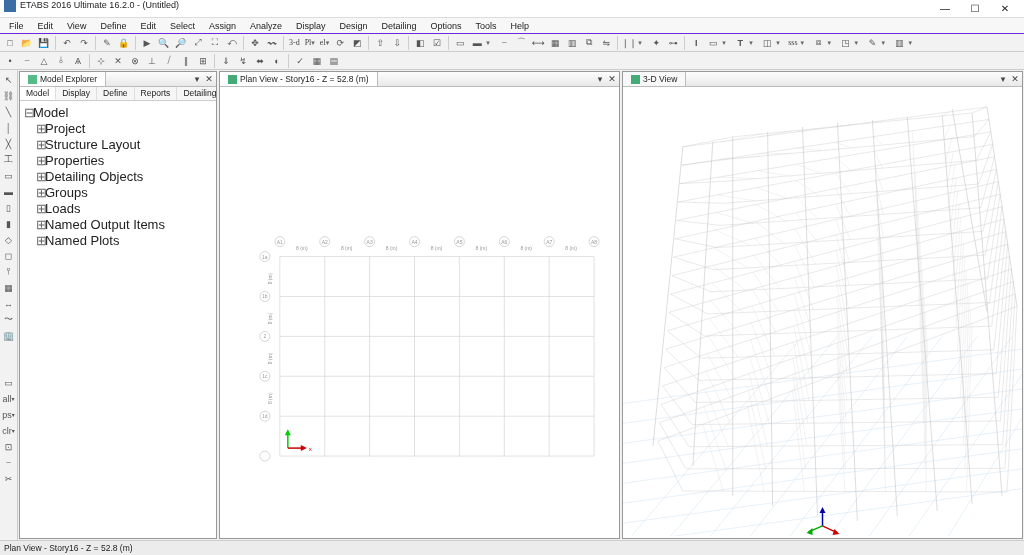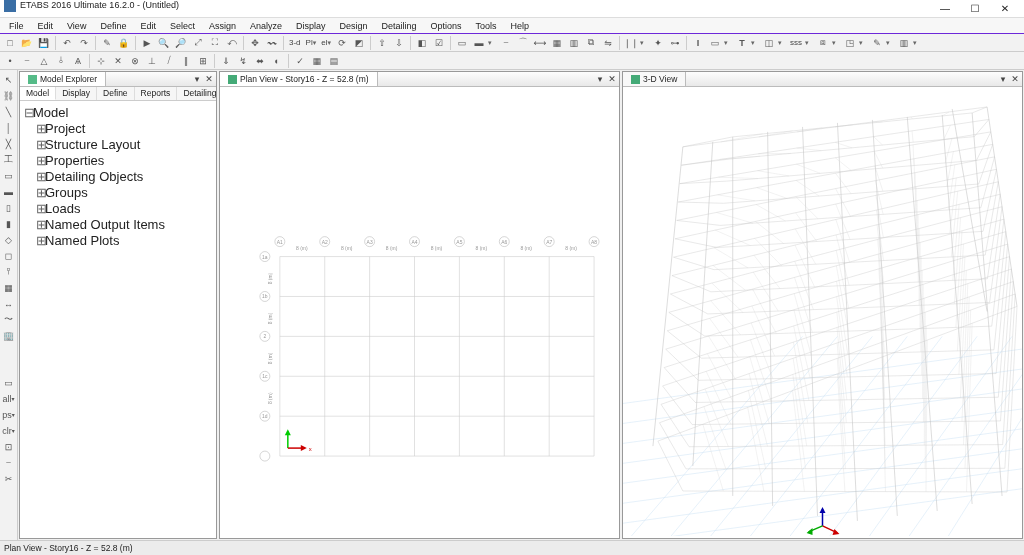--- a/index.html
+++ b/index.html
@@ -7,21 +7,21 @@
   .titlebar { height: 18px; background: #fff; display: flex; padding: 0 4px; border-bottom: 1px solid #ddd; }
   .titlebar .icon { width: 12px; height: 12px; background: #3a6ea5; margin-right: 4px; }
   .titlebar .title { flex: 1; font-size: 9px; }
   .winbtns { display: flex; gap: 0; }
   .winbtn { width: 30px; height: 16px; display: flex; align-items: center; justify-content: center; font-size: 10px; }
   .menubar { height: 16px; background: #f7f7f7; display: flex; align-items: center; padding: 0 2px; border-bottom: 1px solid #6d28d9; }
   .menubar span { padding: 0 7px; font-size: 9px; cursor: default; }
   .toolbar { height: 18px; background: #f2f2f2; display: flex; align-items: center; padding: 0 2px; border-bottom: 1px solid #ccc; gap: 1px; }
   .tbtn { width: 16px; height: 16px; display: flex; align-items: center; justify-content: center; border: 1px solid transparent; border-radius: 2px; font-size: 9px; color: #555; }
   .tsep { width: 1px; height: 14px; background: #ccc; margin: 0 2px; }
-  .tlabel { font-size: 8px; padding: 0 2px; color: #444; }
+  .tlabel { font-size: 8px; padding: 0 2px; color: #444; font-family: Liberation Serif, serif; }
   .tdrop { width: 9px; font-size: 7px; color: #666; }
   .workspace { display: flex; height: calc(555px - 18px - 16px - 18px - 18px - 15px); }
   .vtoolbar { width: 18px; background: #f2f2f2; border-right: 1px solid #ccc; display: flex; flex-direction: column; align-items: center; padding-top: 2px; gap: 1px; }
   .vbtn { width: 15px; height: 15px; display: flex; align-items: center; justify-content: center; font-size: 9px; color: #555; border: 1px solid transparent; border-radius: 2px; }
   .panel { display: flex; flex-direction: column; border: 1px solid #999; background: #fff; margin: 1px; }
   .panel-tab-row { height: 15px; background: linear-gradient(#fdfdfd,#e8e8e8); border-bottom: 1px solid #bbb; display: flex; align-items: stretch; font-size: 8.5px; }
   .panel-tab { padding: 1px 8px; border-right: 1px solid #bbb; background: #f8f8f8; display: flex; align-items: center; gap: 3px; }
   .panel-tab.active { background: #fff; }
   .panel-tab-icon { width: 9px; height: 9px; background: #5b8; }
   .panel-ctrls { margin-left: auto; display: flex; align-items: center; padding-right: 2px; gap: 2px; }

